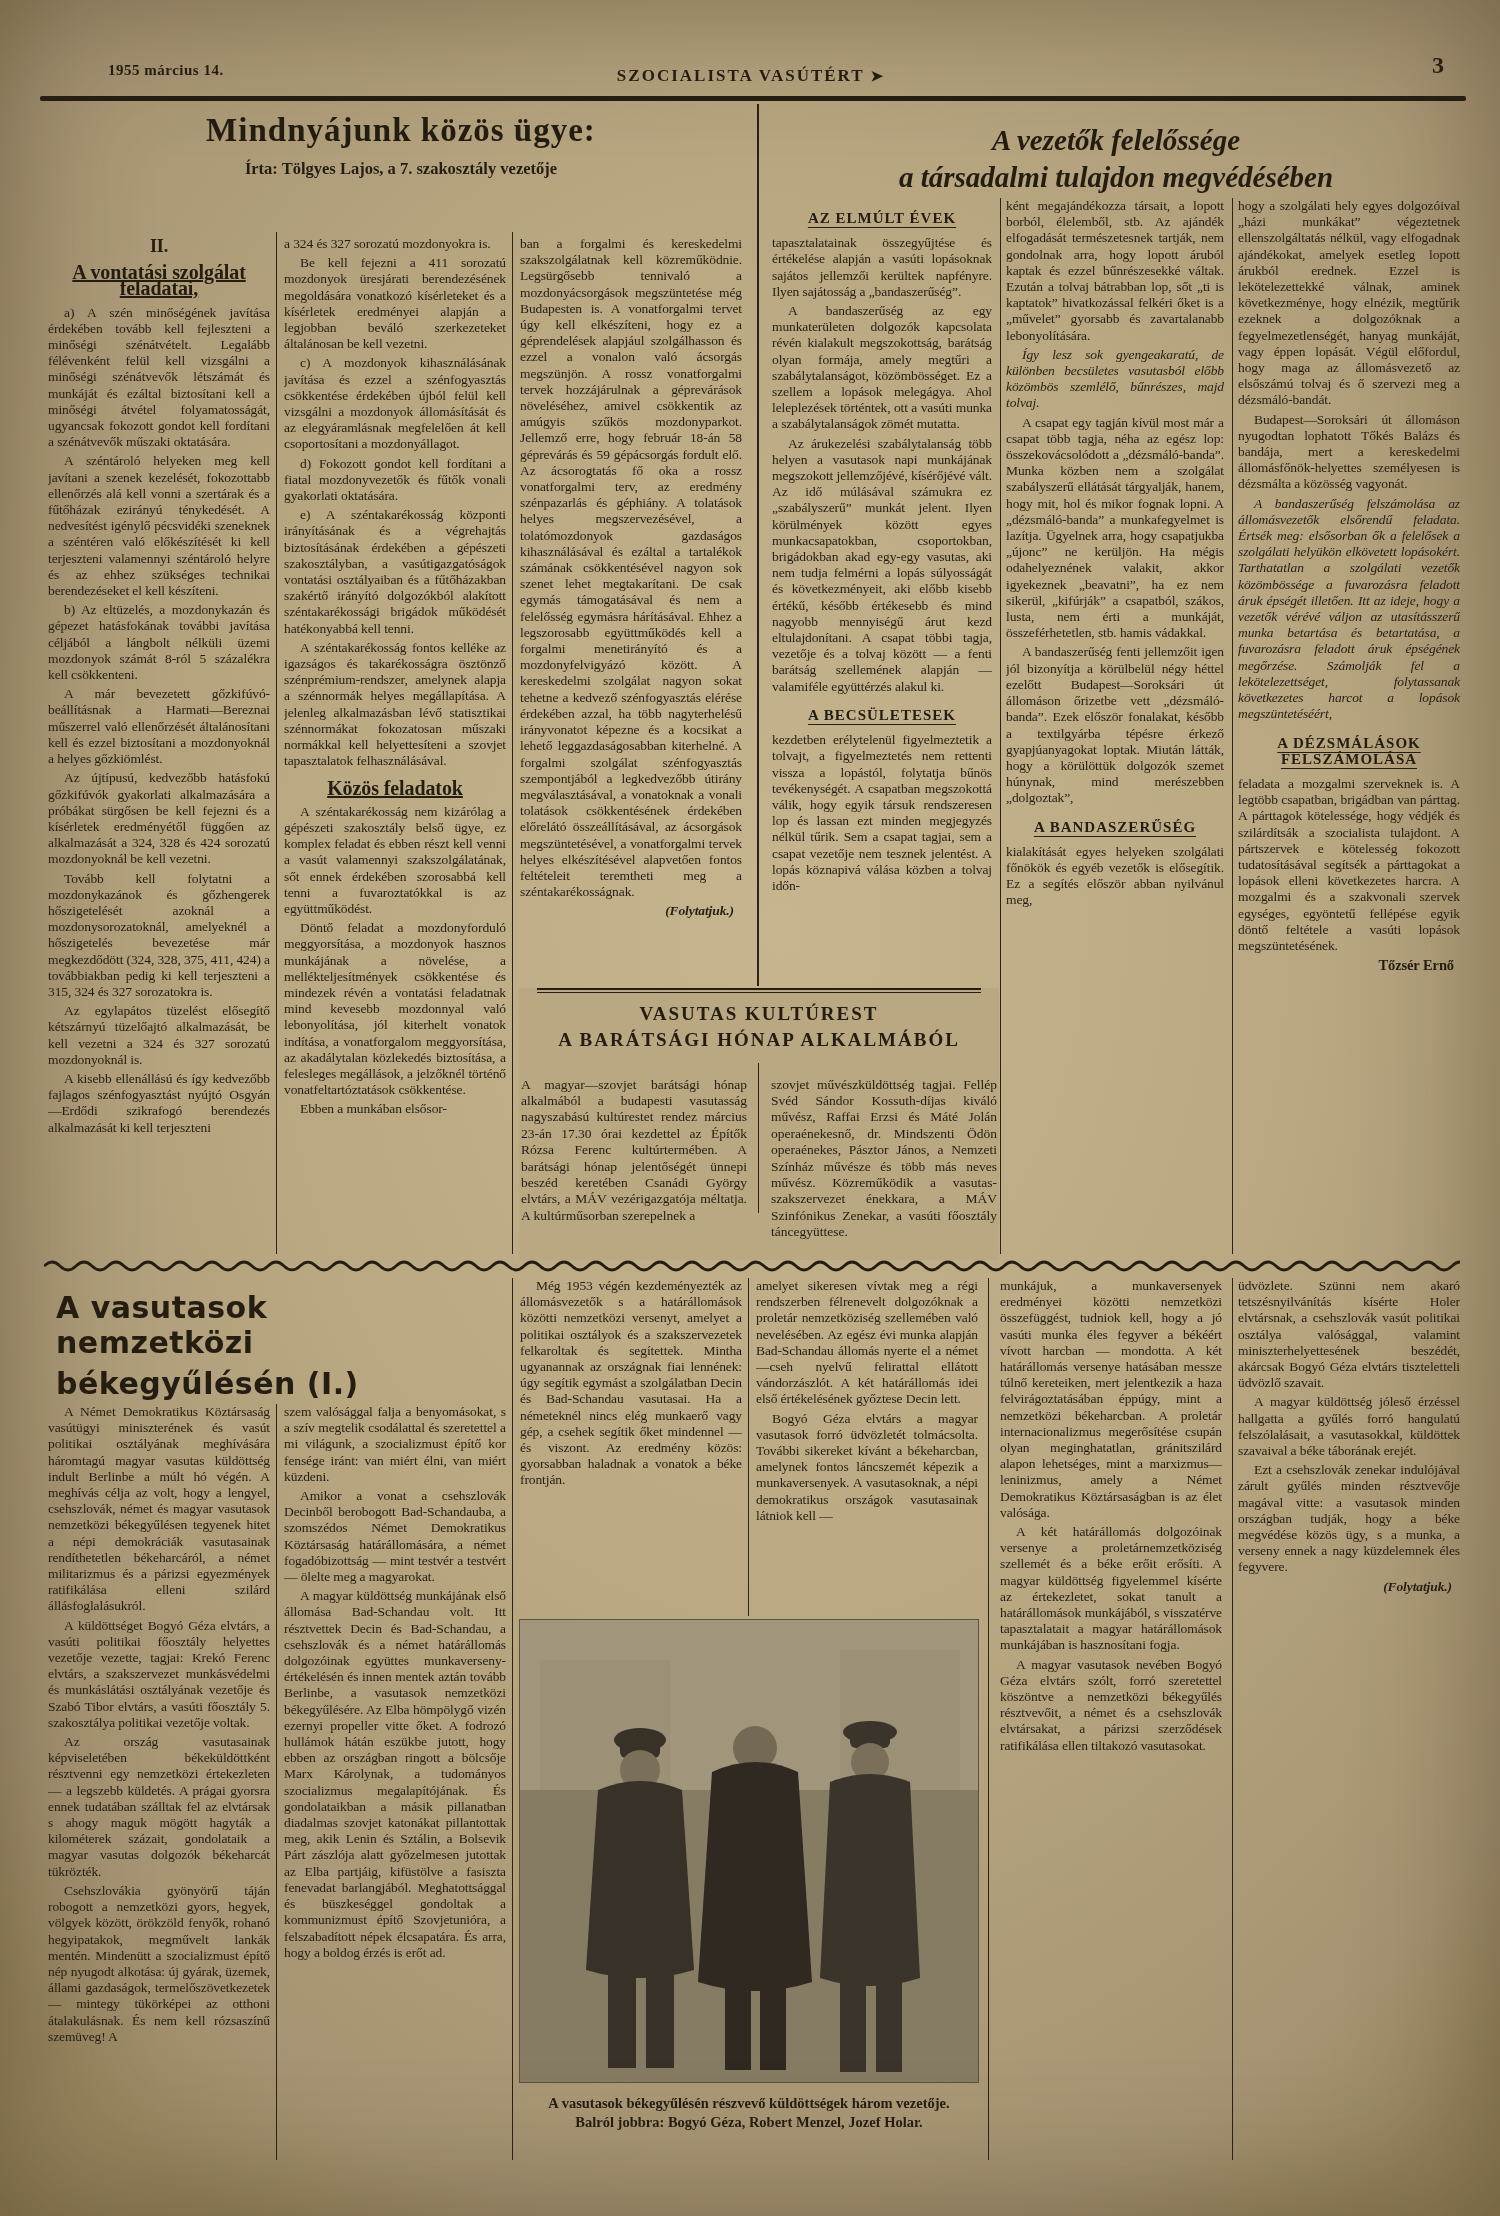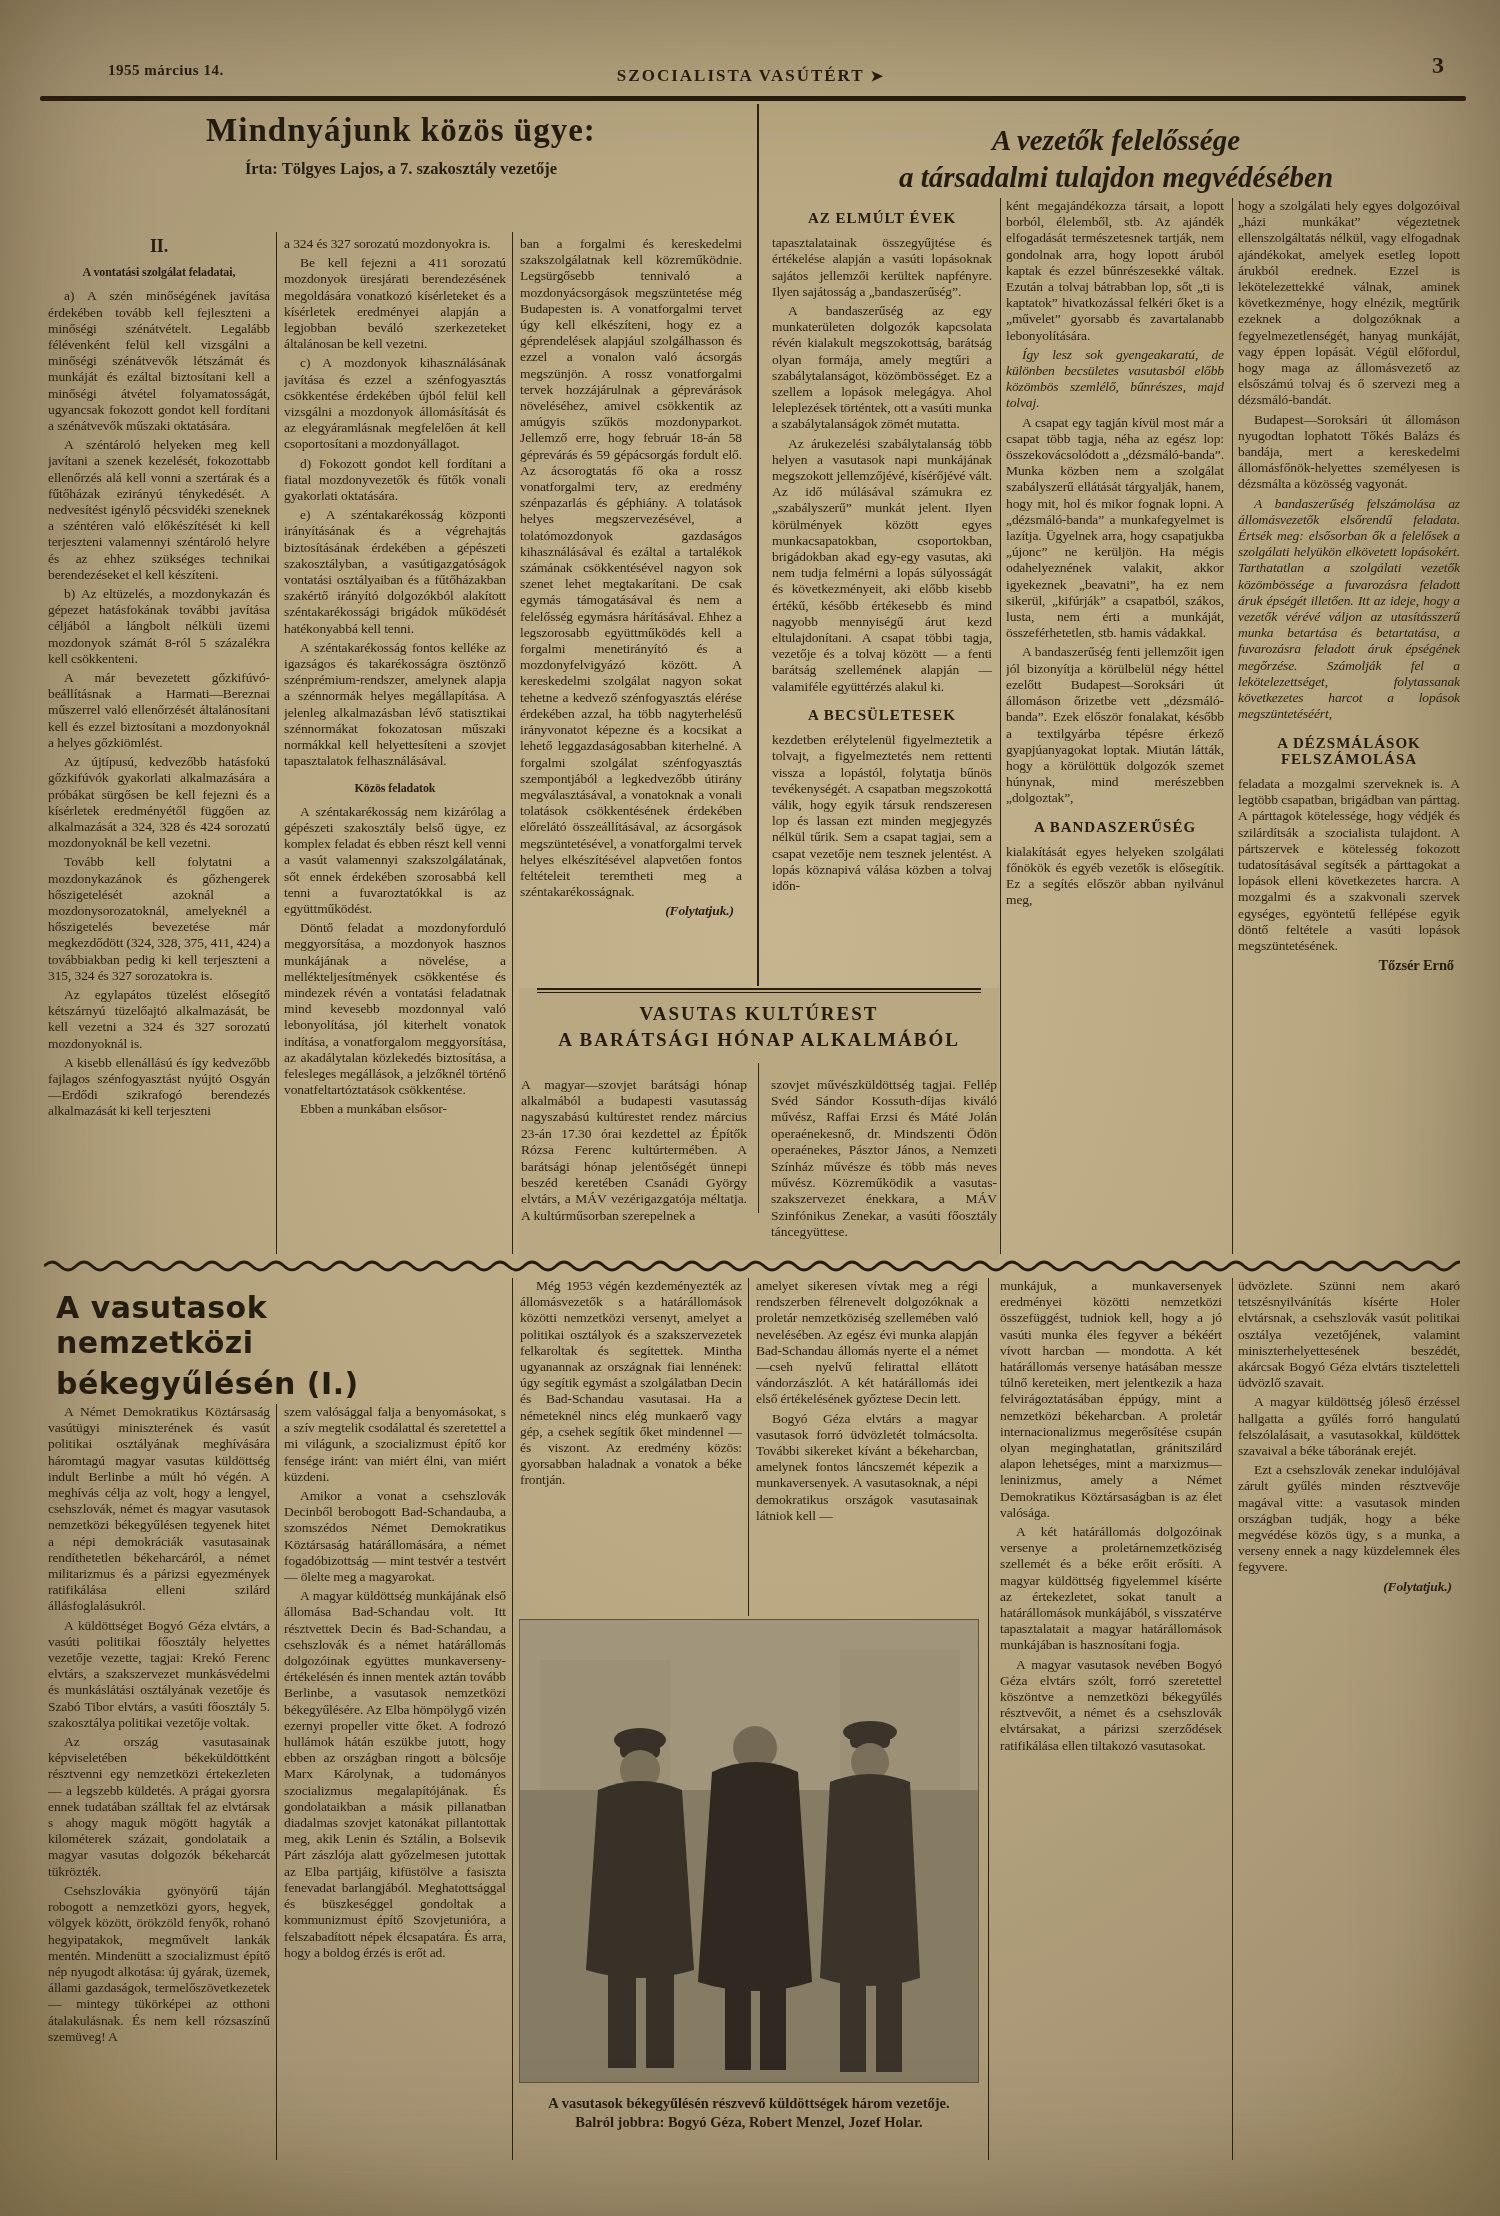--- a/index.html
+++ b/index.html
@@ -16,21 +16,21 @@
   .masthead .arrow{font-size:15px;letter-spacing:0;}
   .pageno{position:absolute;right:56px;top:52px;font-size:24px;font-weight:bold;}
   .rule-thick{position:absolute;left:40px;right:34px;top:96px;height:5px;background:#241d12;border-radius:2px;}
   
   .col{position:absolute;overflow:hidden;text-align:justify;font-size:13.5px;line-height:16.2px;letter-spacing:-.1px;}
   .col .para{margin:0 0 3px 0;text-indent:16px;}
   .col .para.cont{text-indent:0;}
   .col .para.em{font-style:italic;}
   .col .para.right-sig{text-align:right;font-style:italic;font-weight:bold;text-indent:0;padding-right:8px;}
   .col .para.signature{text-align:right;font-weight:bold;text-indent:0;padding-right:6px;font-size:14.5px;}
-  .col .col-head{text-align:center;font-size:12px;font-weight:bold;margin:10px 0 8px;text-indent:0;}
+  .col .col-head{text-align:center;font-size:20px;font-weight:bold;margin:10px 0 8px;text-indent:0;text-decoration:underline;}
   .col .col-head.caps-underline{font-size:15px;letter-spacing:1px;text-underline-offset:4px;margin:12px 0 9px;}
   .col .part-label{text-align:center;font-weight:bold;font-size:18px;margin:2px 0 6px;}
   
   .lh-wrap{position:absolute;left:48px;top:112px;width:706px;text-align:center;}
   .lh1{font-size:33px;font-weight:bold;letter-spacing:1px;margin:0;}
   .lh2{font-size:33px;font-weight:bold;letter-spacing:.5px;margin:2px 0 0;}
   .lby{font-size:16.5px;font-weight:bold;margin-top:10px;}
   .rh-wrap{position:absolute;left:772px;top:108px;width:688px;text-align:center;margin-top:16px;}
   .rh1,.rh2{font-size:29px;font-weight:bold;font-style:italic;margin:0;}
   .rh2{margin-top:4px;}
@@ -180,21 +180,21 @@
   <div class="col" style="left:756px;top:1278px;width:222px;height:338px">
       <p class="para cont">amelyet sikeresen vívtak meg a régi rendszerben félrenevelt dolgozóknak a proletár nemzetköziség szellemében való nevelésében. Az egész évi munka alapján Bad-Schandau állomás nyerte el a német—cseh nyelvű felirattal ellátott vándorzászlót. A két határállomás idei első értékelésének győztese Decin lett.</p>
       <p class="para">Bogyó Géza elvtárs a magyar vasutasok forró üdvözletét tolmácsolta. További sikereket kívánt a békeharcban, amelynek fontos láncszemét képezik a munkaversenyek. A vasutasoknak, a népi demokratikus országok vasutasainak látniok kell —</p>
     </div>
   <div class="col" style="left:1000px;top:1278px;width:222px;height:882px">
       <p class="para cont">munkájuk, a munkaversenyek eredményei közötti nemzetközi összefüggést, tudniok kell, hogy a jó vasúti munka éles fegyver a békéért vívott harcban — mondotta. A két határállomás versenye hatásában messze túlnő kereteiken, mert jelentkezik a haza felvirágoztatásában éppúgy, mint a nemzetközi békeharcban. A proletár internacionalizmus megerősítése csupán olyan meginghatatlan, gránitszilárd alapon lehetséges, mint a marxizmus—leninizmus, amely a Német Demokratikus Köztársaságban is az élet valósága.</p>
       <p class="para">A két határállomás dolgozóinak versenye a proletárnemzetköziség szellemét és a béke erőit erősíti. A magyar küldöttség figyelemmel kísérte az értekezletet, sokat tanult a határállomások munkájából, s visszatérve tapasztalatait a magyar határállomások munkájában is hasznosítani fogja.</p>
       <p class="para">A magyar vasutasok nevében Bogyó Géza elvtárs szólt, forró szeretettel köszöntve a nemzetközi békegyűlés résztvevőit, a német és a csehszlovák elvtársakat, a párizsi szerződések ratifikálása ellen tiltakozó vasutasokat.</p>
     </div>
   <div class="col" style="left:1238px;top:1278px;width:222px;height:882px">
-      <p class="para cont">üdvözlete. Szünni nem akaró tetszésnyilvánítás kísérte Holer elvtársnak, a csehszlovák vasút politikai osztálya vezetőjének, valamint miniszterhelyettesének beszédét, akárcsak Bogyó Géza elvtárs tiszteletteli üdvözlő szavait.</p>
+      <p class="para cont">üdvözlete. Szünni nem akaró tetszésnyilvánítás kísérte Holer elvtársnak, a csehszlovák vasút politikai osztálya valósággal, valamint miniszterhelyettesének beszédét, akárcsak Bogyó Géza elvtárs tiszteletteli üdvözlő szavait.</p>
       <p class="para">A magyar küldöttség jóleső érzéssel hallgatta a gyűlés forró hangulatú felszólalásait, a vasutasokkal, küldöttek szavaival a béke táborának erejét.</p>
       <p class="para">Ezt a csehszlovák zenekar indulójával zárult gyűlés minden résztvevője magával vitte: a vasutasok minden országban tudják, hogy a béke megvédése közös ügy, s a munka, a verseny ennek a nagy küzdelemnek éles fegyvere.</p>
       <p class="para right-sig">(Folytatjuk.)</p>
     </div>
 
   <div class="vsep" style="left:276px;top:1404px;height:756px"></div>
   <div class="vsep" style="left:512px;top:1278px;height:882px"></div>
   <div class="vsep" style="left:748px;top:1278px;height:338px"></div>
   <div class="vsep" style="left:988px;top:1278px;height:882px"></div>
   <div class="vsep" style="left:1232px;top:1278px;height:882px"></div>

